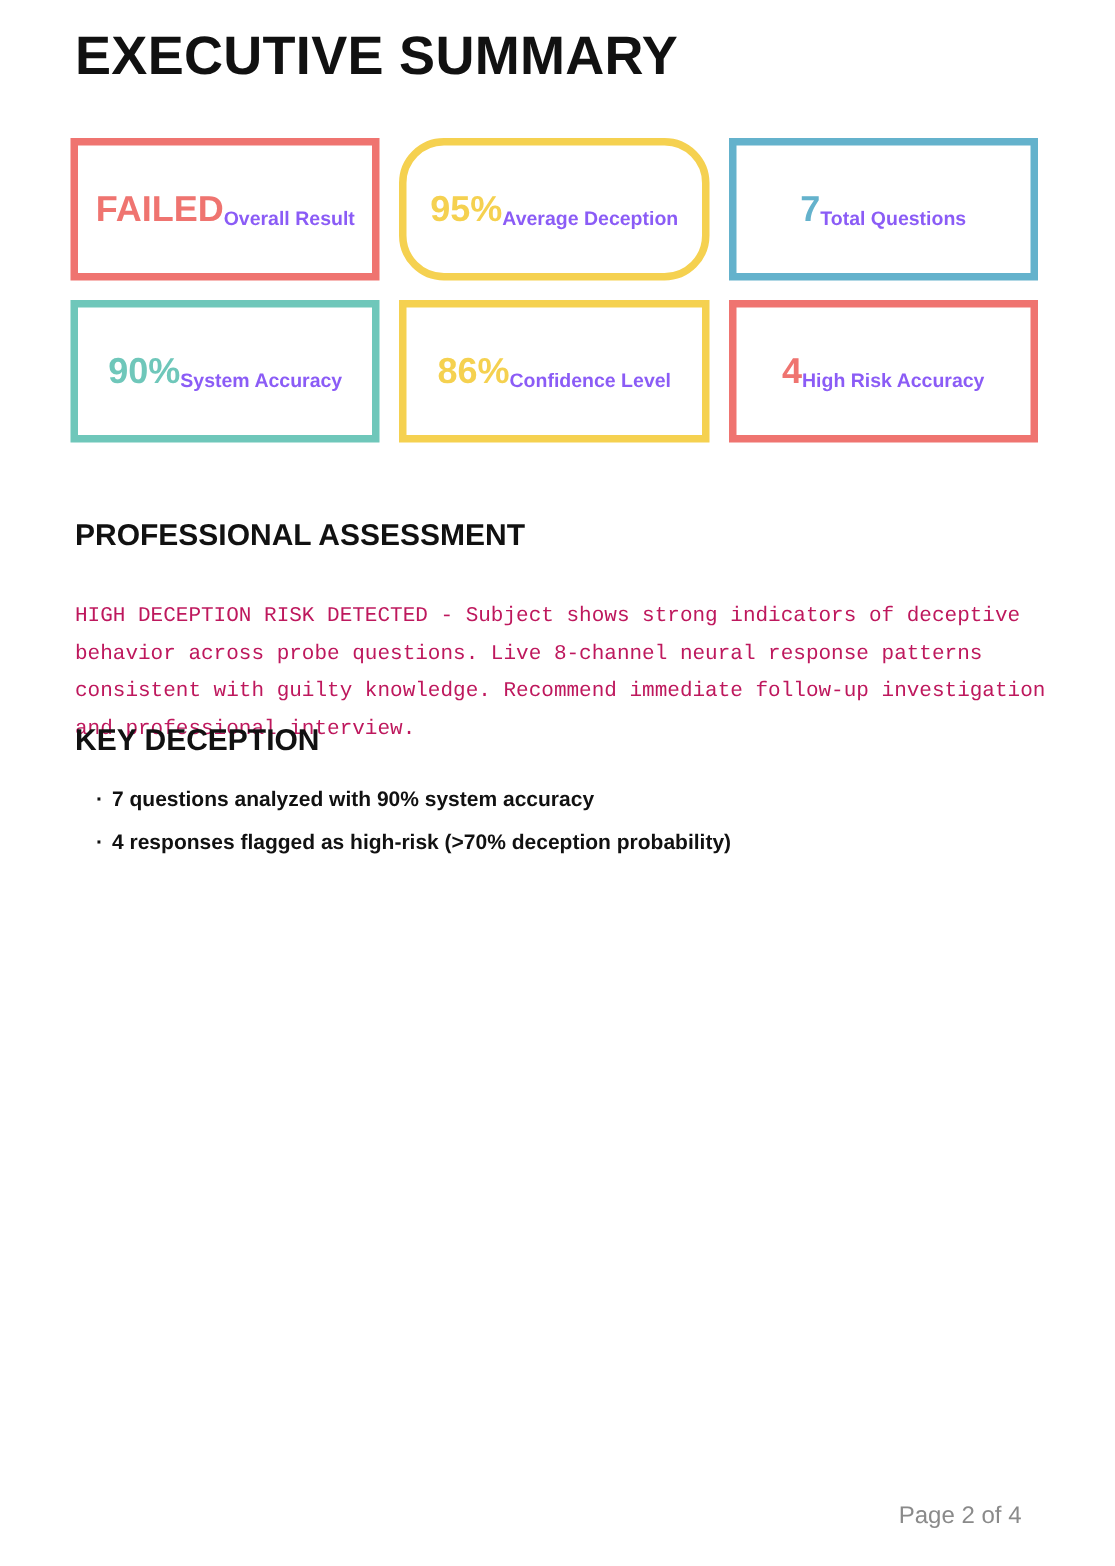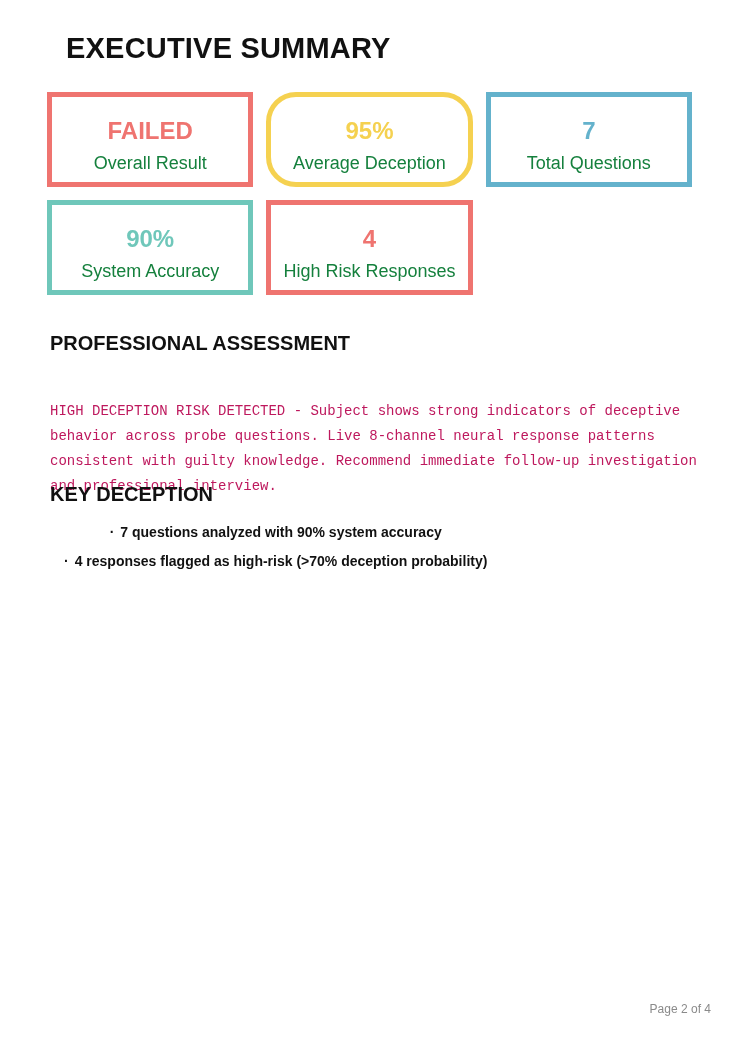--- a/index.html
+++ b/index.html
@@ -9,68 +9,68 @@
     height: 1044px;
     background: #ffffff;
     font-family: "Liberation Sans", sans-serif;
     color: #1a1a1a;
     overflow: hidden;
   }
   .doc-title {
     position: absolute;
     left: 50px;
     top: 16px;
-    font-size: 29px;
+    font-size: 36px;
     font-weight: 700;
     letter-spacing: 0.2px;
     color: #111111;
-    margin: 16px;
+    margin: 0;
   }
   .cards-grid {
     position: absolute;
     left: 47px;
     top: 92px;
     width: 645px;
     display: grid;
     grid-template-columns: repeat(3, 1fr);
     gap: 13px;
   }
   .stat-card {
     box-sizing: border-box;
     height: 95px;
     border: 5px solid #cccccc; 
     background: #ffffff;
     display: flex;
-    flex-direction: column;
+    flex-direction: row;
     align-items: center;
     justify-content: center;
     padding-top: 12px;
   }
   .stat-value {
     font-size: 24px;
     font-weight: 700;
     line-height: 1;
     margin-bottom: 11px;
   }
   .stat-label {
-    font-size: 18px;
-    font-weight: 400;
-    color: #15803d;
+    font-size: 13px;
+    font-weight: 700;
+    color: #8b5cf6;
     line-height: 1;
   }
   .section-heading {
     position: absolute;
     left: 50px;
     font-size: 20px;
     font-weight: 700;
     color: #111111;
     margin: 0;
     line-height: 1.1;
   }
-  #assessment-heading { top: 332px; }
+  #assessment-heading { top: 346px; }
   #findings-heading   { top: 483px; }
   .assessment-body {
     position: absolute;
     left: 50px;
     top: 399px;
     width: 648px;
     font-size: 14px;
     line-height: 25px;
     color: #be185d;
     margin: 0;
@@ -83,32 +83,31 @@
     margin: 0;
     padding: 0;
     list-style: none;
   }
   .findings-list li {
     font-size: 14px;
     font-weight: 700;
     line-height: 29px;
     color: #111111;
     white-space: nowrap;
-    text-align: center;
   }
   .bullet-glyph {
     display: inline-block;
     margin-right: 6px;
     font-weight: 700;
   }
   .page-footer {
     position: absolute;
-    right: 32px;
+    right: 62px;
     top: 1002px;
-    font-size: 12px;
+    font-size: 16px;
     color: #8a8a8a;
   }
 </style>
 </head>
 <body>
 
 <div id="page">
 
   <h1 class="doc-title" data-bind="title">EXECUTIVE SUMMARY</h1>
 
@@ -127,24 +126,28 @@
     <div class="stat-card" data-bind-style="border-color:stat_cards.2.color" style="border-color: rgb(100, 178, 204);">
       <div class="stat-value" data-bind="stat_cards.2.value" data-bind-style="color:stat_cards.2.color" style="color: rgb(100, 178, 204);">7</div>
       <div class="stat-label" data-bind="stat_cards.2.label">Total Questions</div>
     </div>
 
     <div class="stat-card" data-bind-style="border-color:stat_cards.3.color" style="border-color: rgb(111, 199, 186);">
       <div class="stat-value" data-bind="stat_cards.3.value" data-bind-style="color:stat_cards.3.color" style="color: rgb(111, 199, 186);">90%</div>
       <div class="stat-label" data-bind="stat_cards.3.label">System Accuracy</div>
     </div>
 
+    <div class="stat-card" data-bind-style="border-color:stat_cards.4.color" style="border-color: rgb(245, 209, 80);">
+      <div class="stat-value" data-bind="stat_cards.4.value" data-bind-style="color:stat_cards.4.color" style="color: rgb(245, 209, 80);">86%</div>
+      <div class="stat-label" data-bind="stat_cards.4.label">Confidence Level</div>
+    </div>
 
     <div class="stat-card" data-bind-style="border-color:stat_cards.5.color" style="border-color: rgb(239, 116, 112);">
       <div class="stat-value" data-bind="stat_cards.5.value" data-bind-style="color:stat_cards.5.color" style="color: rgb(239, 116, 112);">4</div>
-      <div class="stat-label" data-bind="stat_cards.5.label">High Risk Responses</div>
+      <div class="stat-label" data-bind="stat_cards.5.label">High Risk Accuracy</div>
     </div>
 
   </div>
 
   <h2 class="section-heading" id="assessment-heading" data-bind="professional_assessment.heading">PROFESSIONAL ASSESSMENT</h2>
 
   <p class="assessment-body" data-bind="professional_assessment.body">HIGH DECEPTION RISK DETECTED - Subject shows strong indicators of deceptive behavior across probe questions. Live 8-channel neural response patterns consistent with guilty knowledge. Recommend immediate follow-up investigation and professional interview.</p>
 
   <h2 class="section-heading" id="findings-heading" data-bind="key_findings.heading">KEY DECEPTION</h2>
 

